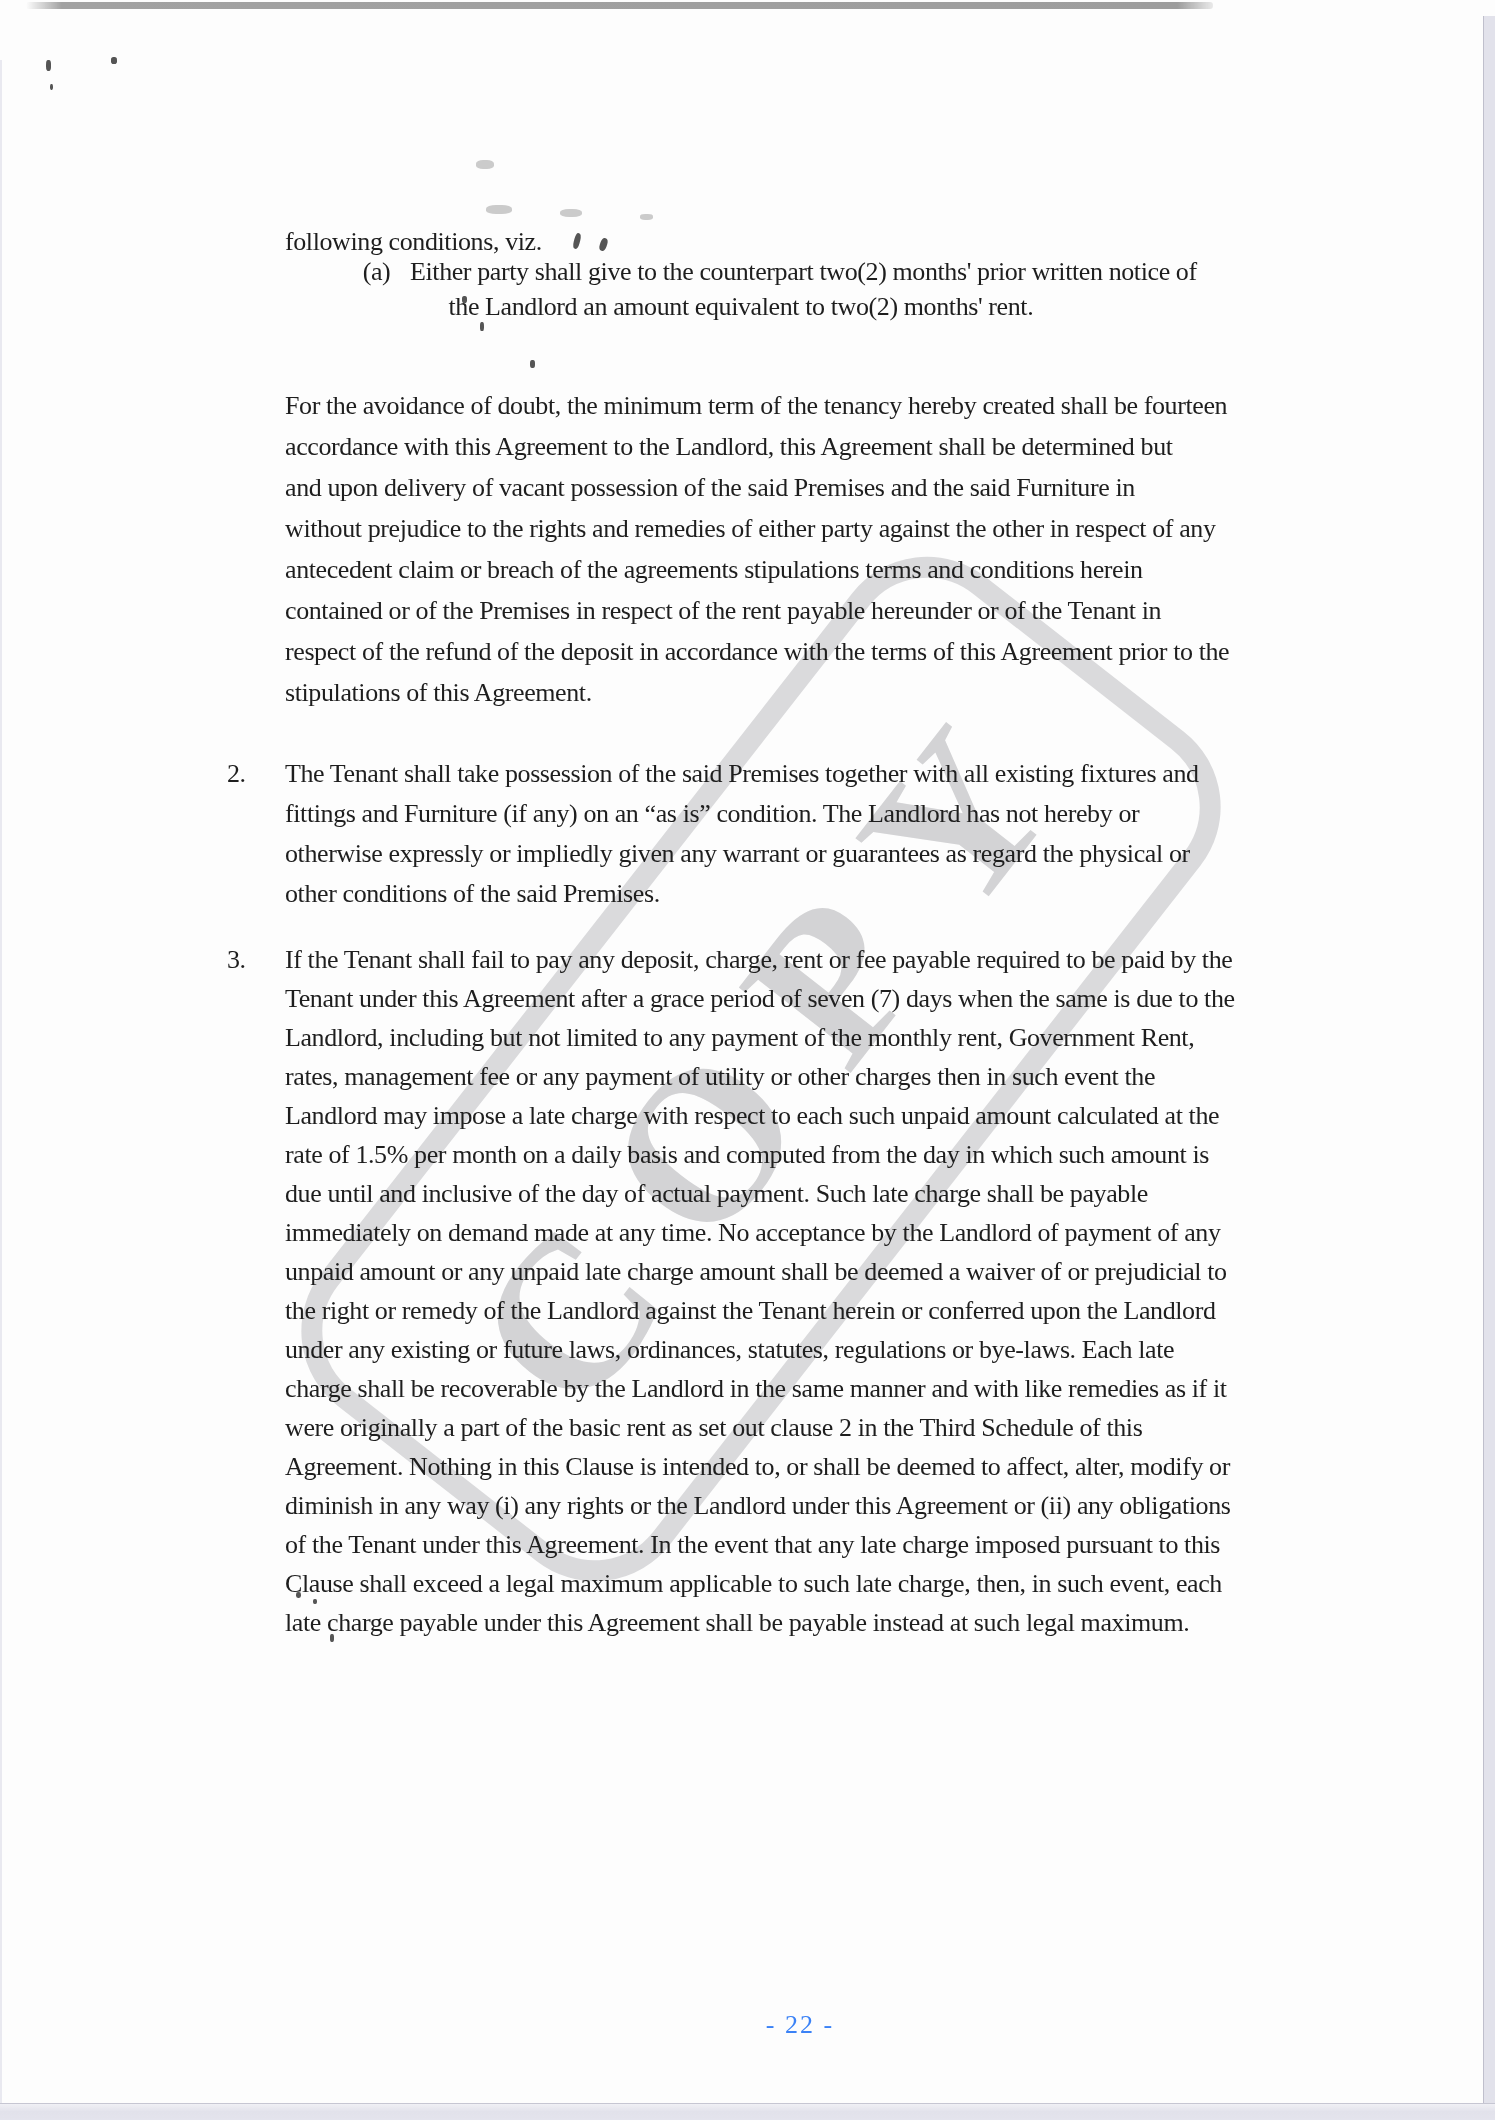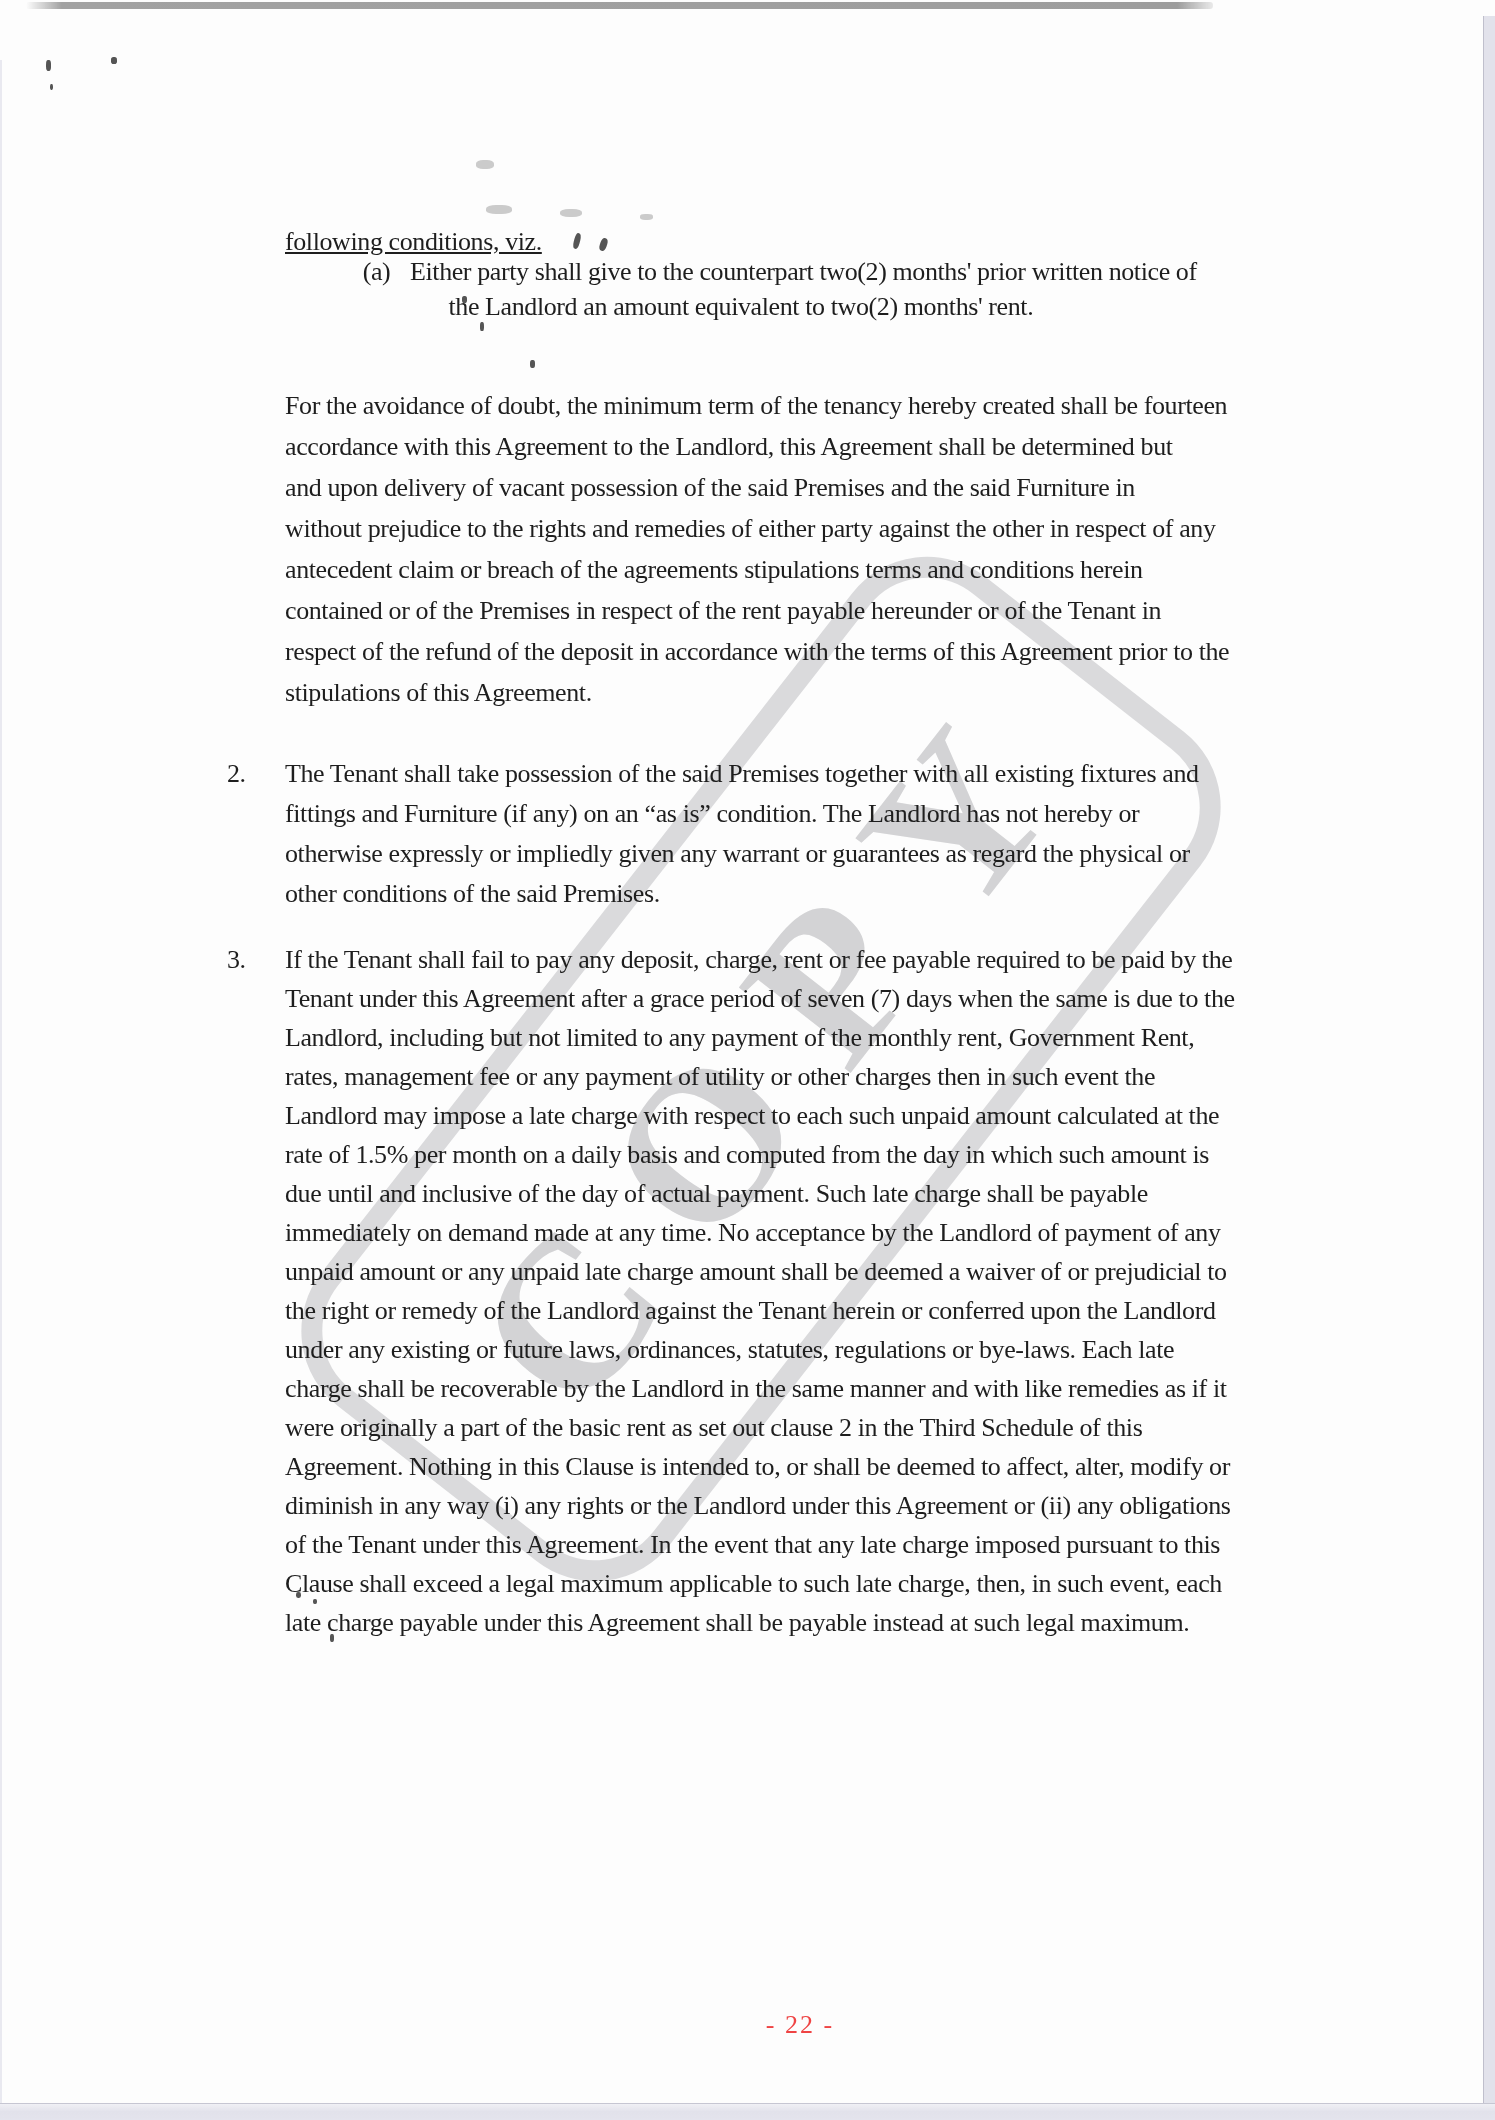--- a/index.html
+++ b/index.html
@@ -38,21 +38,21 @@
     color:#1e1e1e;font-size:26px;letter-spacing:-0.4px;}
   .tblock{position:absolute;white-space:nowrap;}
   .tline{display:block;}
   .lh34 .tline{line-height:35px;height:35px;}
   .lh41 .tline{line-height:41px;height:41px;}
   .lh40 .tline{line-height:40px;height:40px;}
   .lh39 .tline{line-height:39px;height:39px;}
   .clause-number{position:absolute;left:-58px;top:0;}
   .a-label{display:inline-block;margin-left:58px;width:67px;}
   .page-number{position:absolute;left:285px;top:2010px;width:1030px;text-align:center;
-    font-size:26px;letter-spacing:2px;color:#ef4444;}
+    font-size:26px;letter-spacing:2px;color:#3b82f6;}
 
   
   .speck{position:absolute;background:#555;border-radius:40%;}
   .faint{background:rgba(110,110,110,.35);}
 </style>
 </head>
 <body>
 
 <div class="stage">
 
@@ -60,21 +60,21 @@
   <div class="backdrop-right"></div>
   <div class="backdrop-bottom"></div>
   <div class="edge-left"></div>
 
   <div class="watermark">
     <span class="watermark-text">COPY</span>
   </div>
 
   <div class="textlayer">
 
-    <div class="tblock lh34" style="left:285px;top:224px;text-decoration:underline;">
+    <div class="tblock lh34" style="left:285px;top:224px;">
       <span class="tline">following conditions, viz.</span>
     </div>
 
     <div class="tblock lh34" style="left:285px;top:254px;text-align:center;">
       <span class="tline"><span class="a-label">(a)</span><span>Either party shall give to the counterpart two(2) months' prior written notice of</span></span>
       <span><span class="tline">the Landlord an amount equivalent to two(2) months' rent.</span></span>
     </div>
 
     <div class="tblock lh41" style="left:285px;top:385px;">
         <span class="tline">For the avoidance of doubt, the minimum term of the tenancy hereby created shall be fourteen</span>

